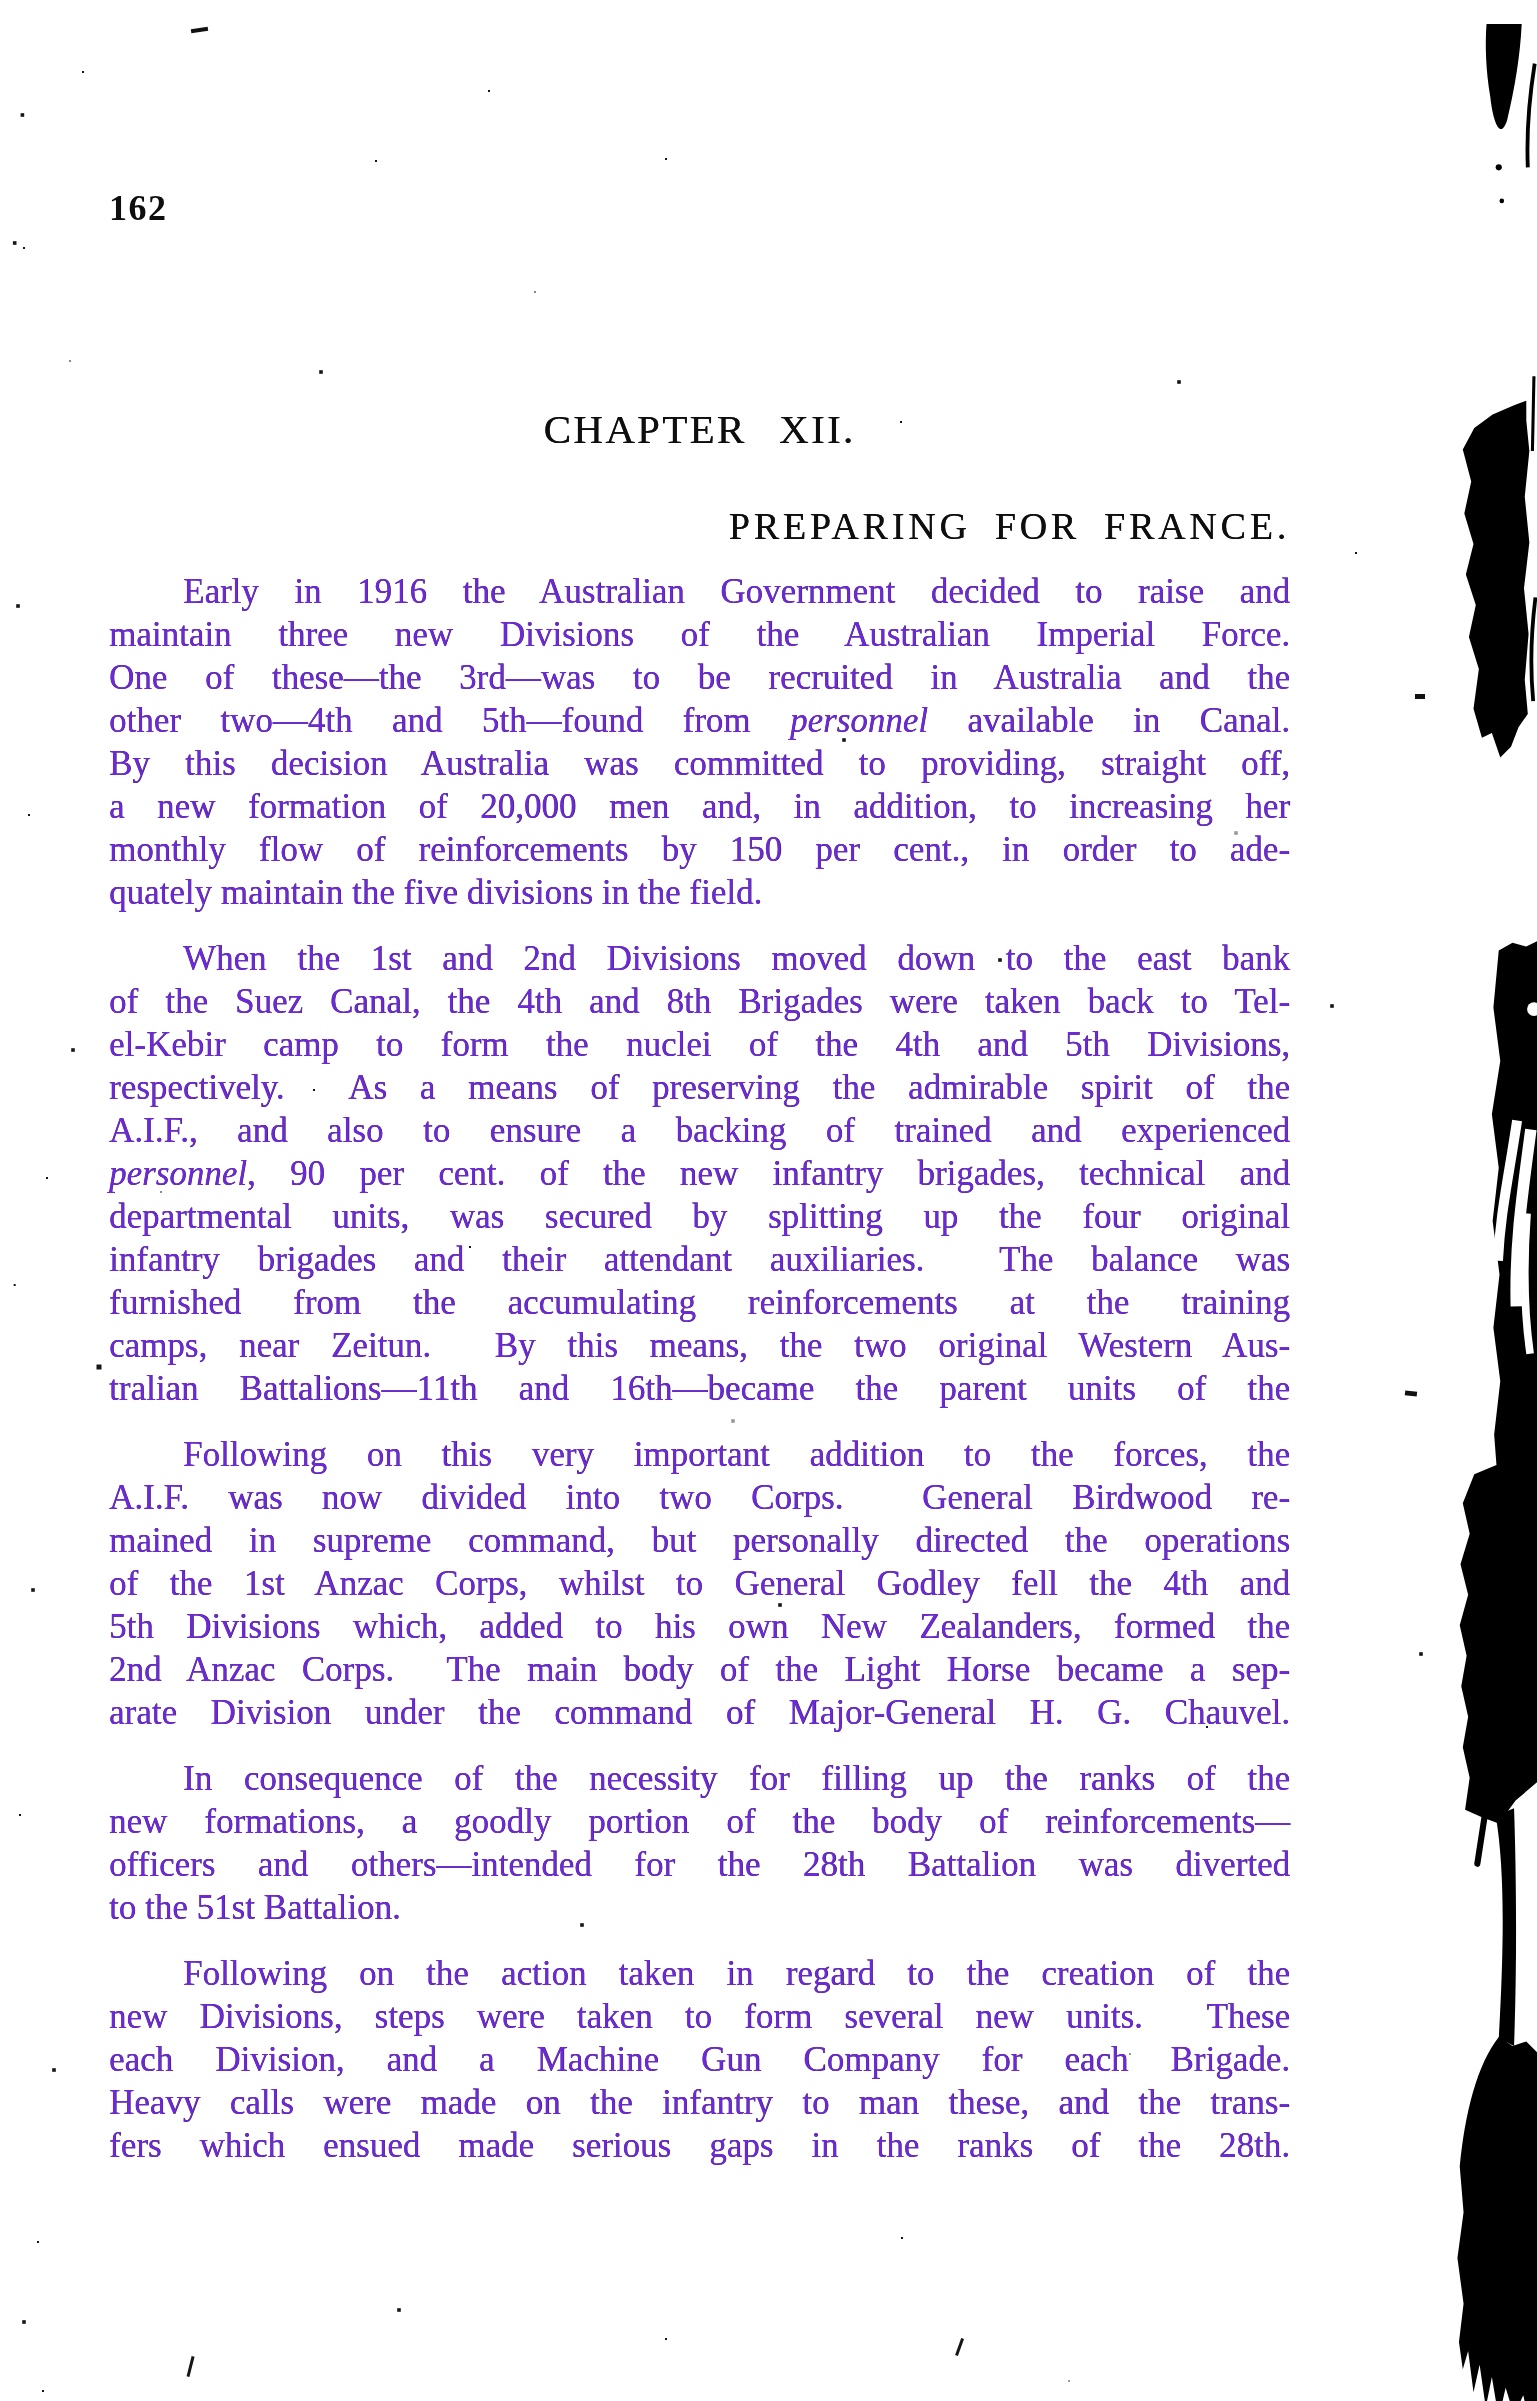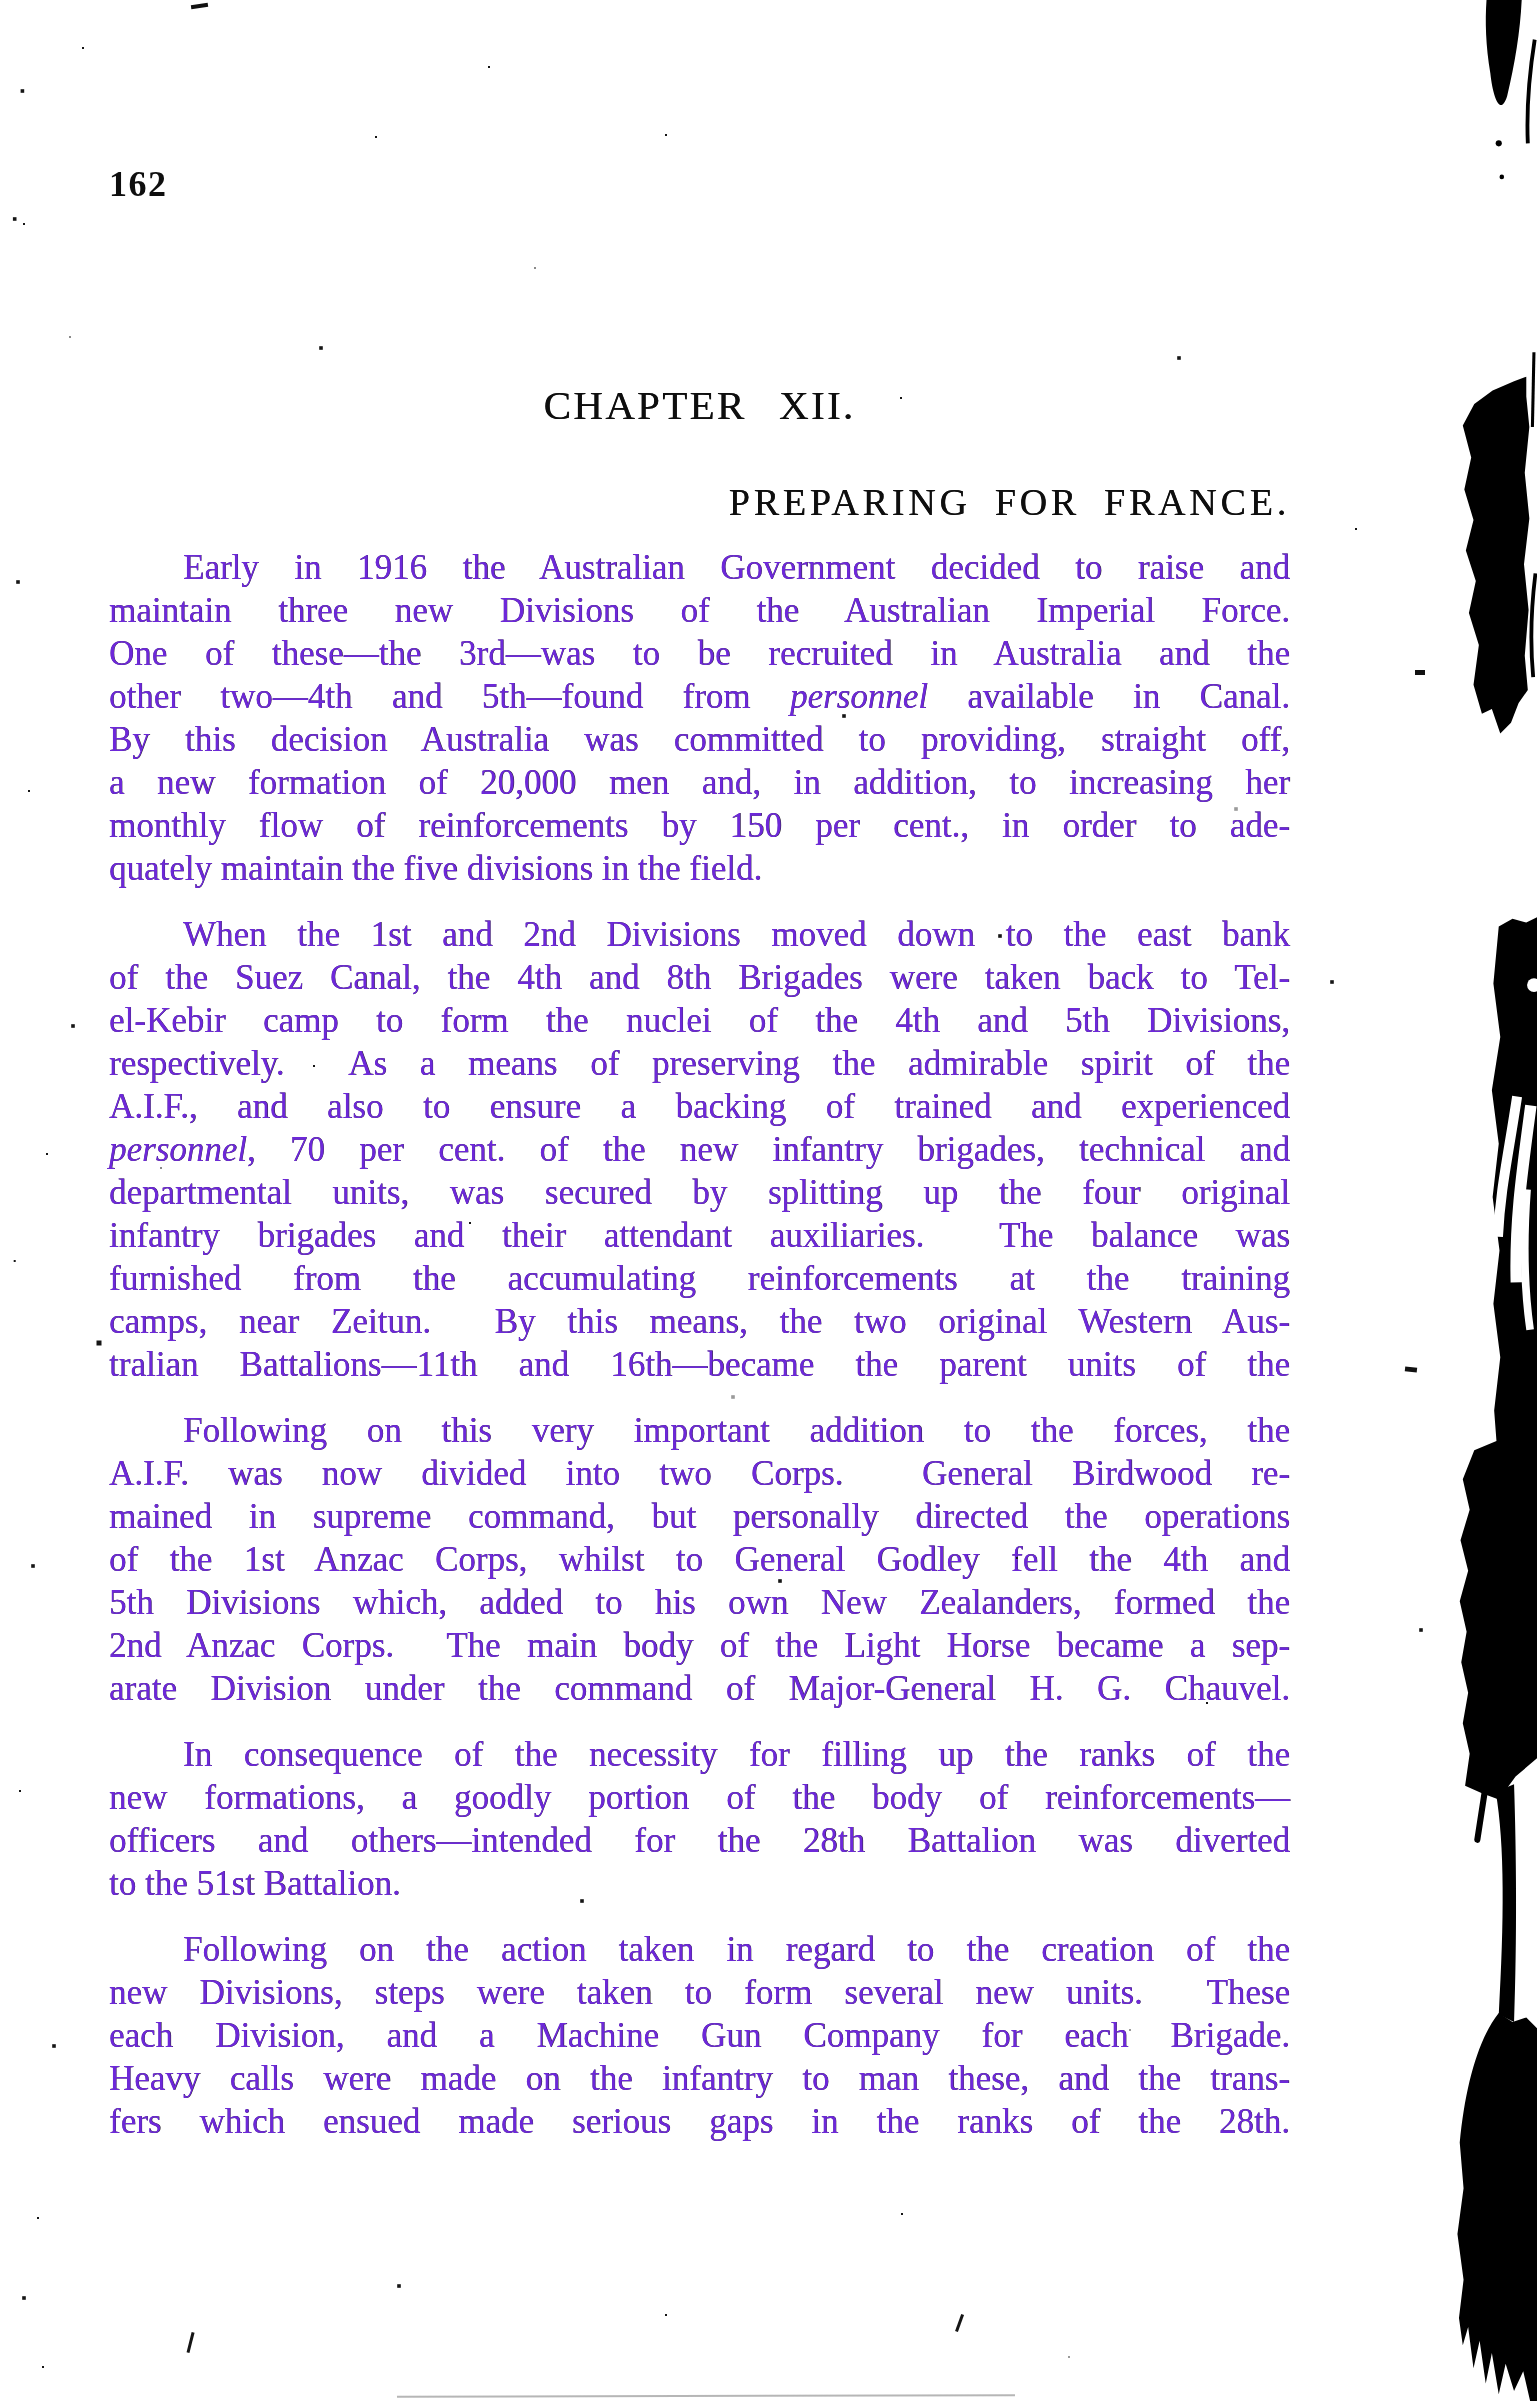--- a/index.html
+++ b/index.html
@@ -4,21 +4,21 @@
 <style>
   html, body { margin: 0; padding: 0; }
   body {
     width: 1537px; height: 2401px;
     background: #ffffff;
     position: relative;
     overflow: hidden;
     font-family: "Liberation Serif", "DejaVu Serif", serif;
     color: #0e0e0e;
   }
-  .page { position: absolute; inset: 0; }
+  .page { position: absolute; inset: 0; margin-top: 24px; }
 
   
   .running-header { position: absolute; top: 163px; left: 0; width: 1537px; height: 46px; }
   .page-number {
     position: absolute; left: 109px; top: 0;
     font-size: 36px; font-weight: 700; letter-spacing: 1.5px;
   }
   .running-title {
     position: absolute; left: 220px; top: 0;
     font-size: 35px; font-weight: 700;
@@ -114,21 +114,21 @@
         <div class="line"><span>a new formation of 20,000 men and, in addition, to increasing her</span></div>
         <div class="line"><span>monthly flow of reinforcements by 150 per cent., in order to ade-</span></div>
         <div class="line short"><span>quately maintain the five divisions in the field.</span></div>
       </div>
       <div class="para">
         <div class="line indent"><span>When the 1st and 2nd Divisions moved down to the east bank</span></div>
         <div class="line"><span>of the Suez Canal, the 4th and 8th Brigades were taken back to Tel-</span></div>
         <div class="line"><span>el-Kebir camp to form the nuclei of the 4th and 5th Divisions,</span></div>
         <div class="line"><span>respectively.&nbsp; As a means of preserving the admirable spirit of the</span></div>
         <div class="line"><span>A.I.F., and also to ensure a backing of trained and experienced</span></div>
-        <div class="line"><span class="it">personnel</span><span>, 70 per cent. of the new infantry brigades, technical and</span></div>
+        <div class="line"><span class="it">personnel</span><span>, 90 per cent. of the new infantry brigades, technical and</span></div>
         <div class="line"><span>departmental units, was secured by splitting up the four original</span></div>
         <div class="line"><span>infantry brigades and their attendant auxiliaries.&nbsp; The balance was</span></div>
         <div class="line"><span>furnished from the accumulating reinforcements at the training</span></div>
         <div class="line"><span>camps, near Zeitun.&nbsp; By this means, the two original Western Aus-</span></div>
         <div class="line"><span>tralian Battalions—11th and 16th—became the parent units of the</span></div>
       </div>
       <div class="para">
         <div class="line indent"><span>Following on this very important addition to the forces, the</span></div>
         <div class="line"><span>A.I.F. was now divided into two Corps.&nbsp; General Birdwood re-</span></div>
         <div class="line"><span>mained in supreme command, but personally directed the operations</span></div>

